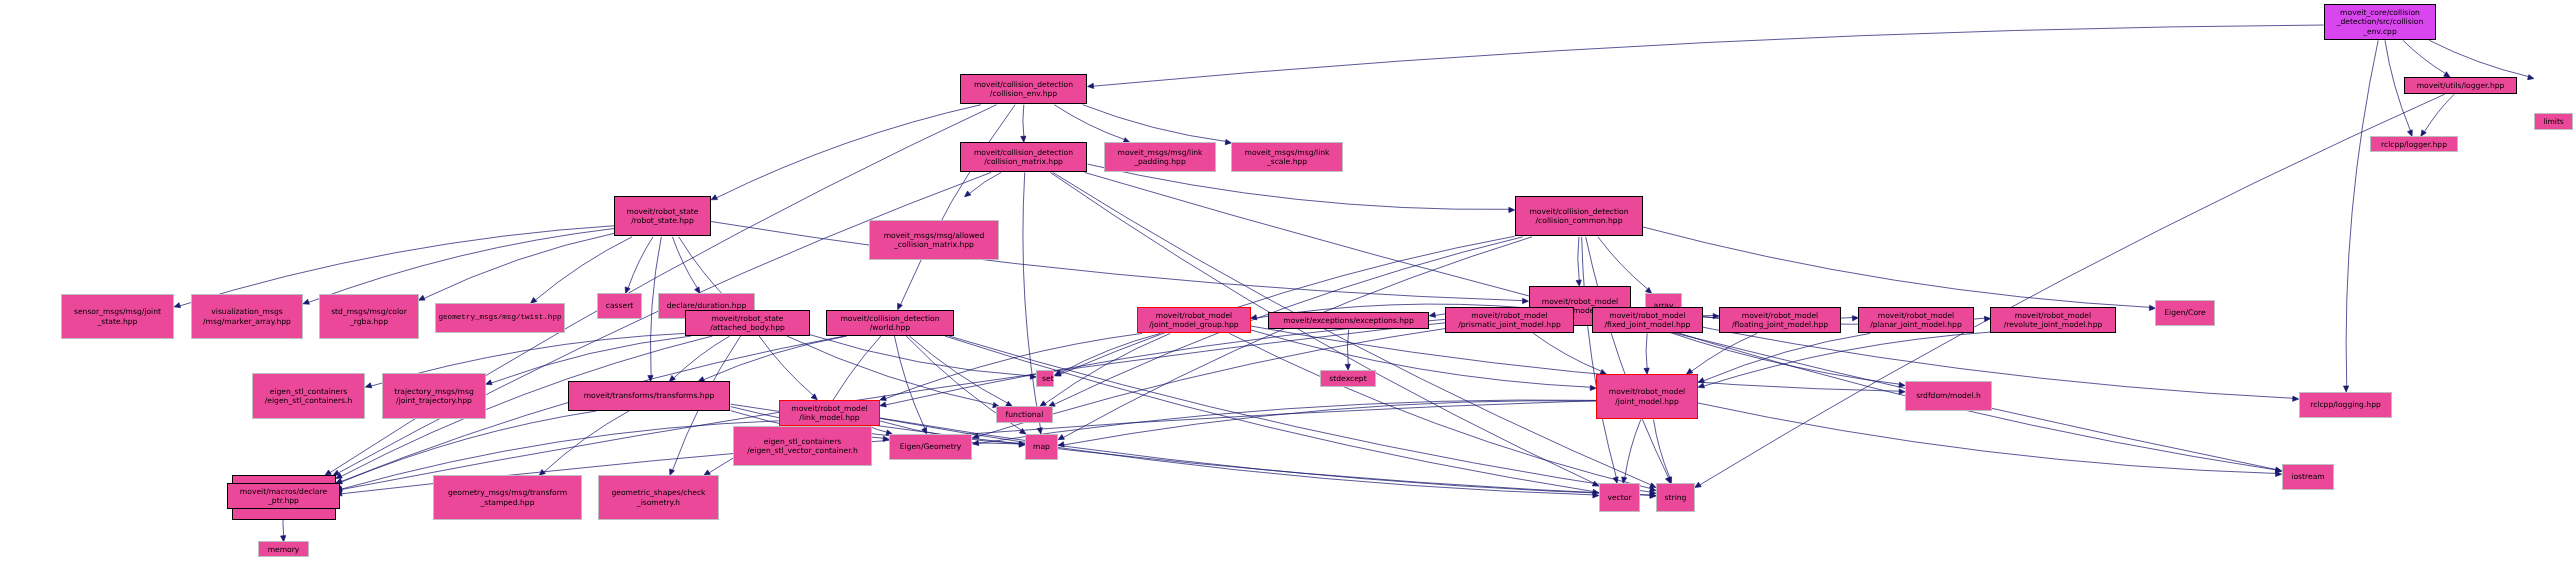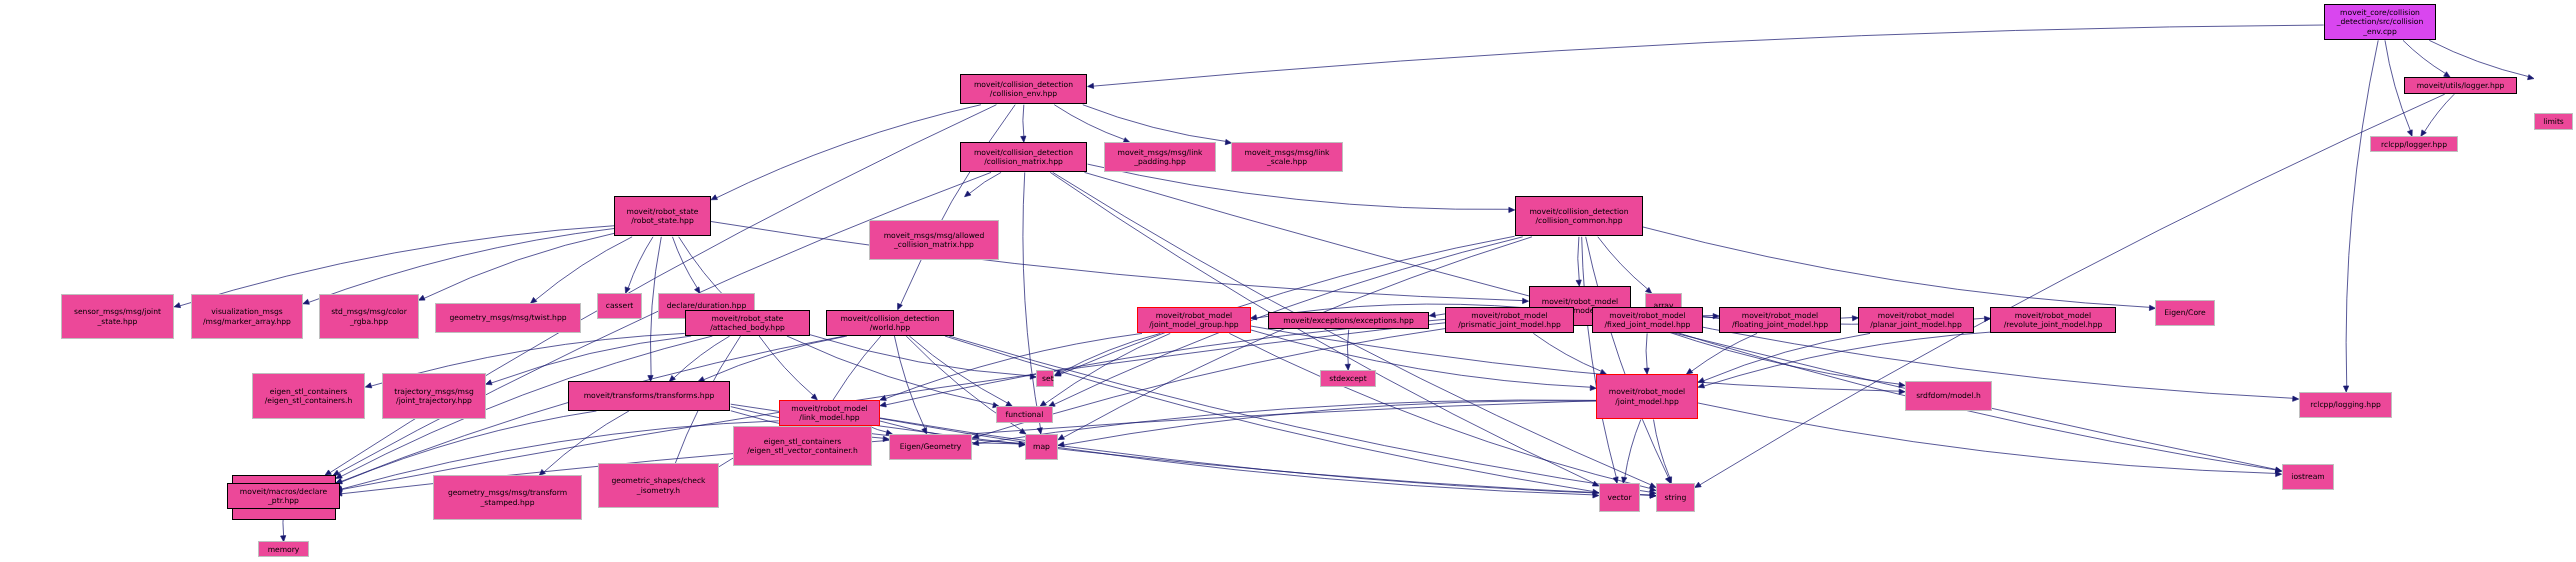--- a/index.html
+++ b/index.html
@@ -236,21 +236,21 @@
       <div class="node external" style="left: 869px; top: 196px; width: 130px; height: 40px; margin-top: 24px;"><span>moveit_msgs/msg/allowed
 _collision_matrix.hpp</span></div>
       <div class="node internal" style="left: 614px; top: 196px; width: 97px; height: 40px;"><span>moveit/robot_state
 /robot_state.hpp</span></div>
       <div class="node external" style="left: 61px; top: 294px; width: 113px; height: 45px;"><span>sensor_msgs/msg/joint
 _state.hpp</span></div>
       <div class="node external" style="left: 191px; top: 294px; width: 112px; height: 45px; align-items: center;"><span>visualization_msgs
 /msg/marker_array.hpp</span></div>
       <div class="node external" style="left: 319px; top: 294px; width: 100px; height: 45px;"><span>std_msgs/msg/color
 _rgba.hpp</span></div>
-      <div class="node external" style="left: 435px; top: 303px; width: 146px; height: 30px;"><span>geometry_msgs/msg/twist.hpp</span></div>
+      <div class="node external" style="left: 435px; top: 303px; width: 130px; height: 30px; font-family: Liberation Mono, monospace;"><span>geometry_msgs/msg/twist.hpp</span></div>
       <div class="node external" style="left: 597px; top: 293px; width: 45px; height: 26px;"><span>cassert</span></div>
       <div class="node external" style="left: 658px; top: 293px; width: 97px; height: 26px;"><span>declare/duration.hpp</span></div>
       <div class="node internal" style="left: 1515px; top: 196px; width: 128px; height: 40px;"><span>moveit/collision_detection
 /collision_common.hpp</span></div>
       <div class="node internal" style="left: 1529px; top: 286px; width: 102px; height: 40px;"><span>moveit/robot_model
 /robot_model.hpp</span></div>
       <div class="node external" style="left: 1645px; top: 293px; width: 37px; height: 26px;"><span>array</span></div>
       <div class="node external" style="left: 2155px; top: 300px; width: 60px; height: 26px;"><span>Eigen/Core</span></div>
       <div class="node internal" style="left: 2404px; top: 77px; width: 113px; height: 17px;"><span>moveit/utils/logger.hpp</span></div>
       <div class="node external" style="left: 2534px; top: 77px; width: 39px; height: 17px; margin-top: 36px;"><span>limits</span></div>
@@ -283,21 +283,21 @@
       <div class="node external" style="left: 996px; top: 406px; width: 57px; height: 17px;"><span>functional</span></div>
       <div class="node external" style="left: 1036px; top: 370px; width: 18.4px; height: 17px; padding-left: 8px;"><span>set</span></div>
       <div class="node external" style="left: 1320px; top: 370px; width: 56px; height: 17px;"><span>stdexcept</span></div>
       <div class="node truncated" style="left: 1596px; top: 374px; width: 102px; height: 45px;"><span>moveit/robot_model
 /joint_model.hpp</span></div>
       <div class="node external" style="left: 1905px; top: 381px; width: 87px; height: 30px;"><span>srdfdom/model.h</span></div>
       <div class="node internal" style="left: 232px; top: 475px; width: 104px; height: 45px;"><span>moveit/macros/class
 _forward.hpp</span></div>
       <div class="node external" style="left: 433px; top: 475px; width: 149px; height: 45px;"><span>geometry_msgs/msg/transform
 _stamped.hpp</span></div>
-      <div class="node external" style="left: 598px; top: 463px; width: 121px; height: 45px;"><span>geometric_shapes/check
+      <div class="node external" style="left: 598px; top: 475px; width: 121px; height: 45px;"><span>geometric_shapes/check
 _isometry.h</span></div>
       <div class="node external" style="left: 733px; top: 426px; width: 139px; height: 40px;"><span>eigen_stl_containers
 /eigen_stl_vector_container.h</span></div>
       <div class="node external" style="left: 889px; top: 434px; width: 83px; height: 26px;"><span>Eigen/Geometry</span></div>
       <div class="node external" style="left: 1025px; top: 434px; width: 33px; height: 26px;"><span>map</span></div>
       <div class="node external" style="left: 1599px; top: 483px; width: 41px; height: 29px;"><span>vector</span></div>
       <div class="node external" style="left: 1656px; top: 483px; width: 39px; height: 29px;"><span>string</span></div>
       <div class="node external" style="left: 2282px; top: 464px; width: 52px; height: 26px;"><span>iostream</span></div>
       <div class="node internal" style="left: 227px; top: 483px; width: 113px; height: 26px;"><span>moveit/macros/declare
 _ptr.hpp</span></div>

